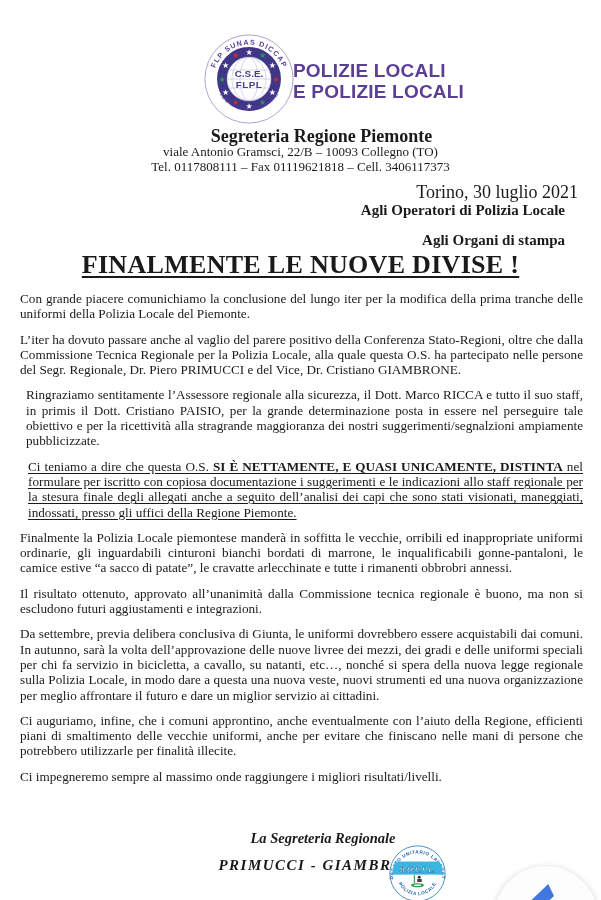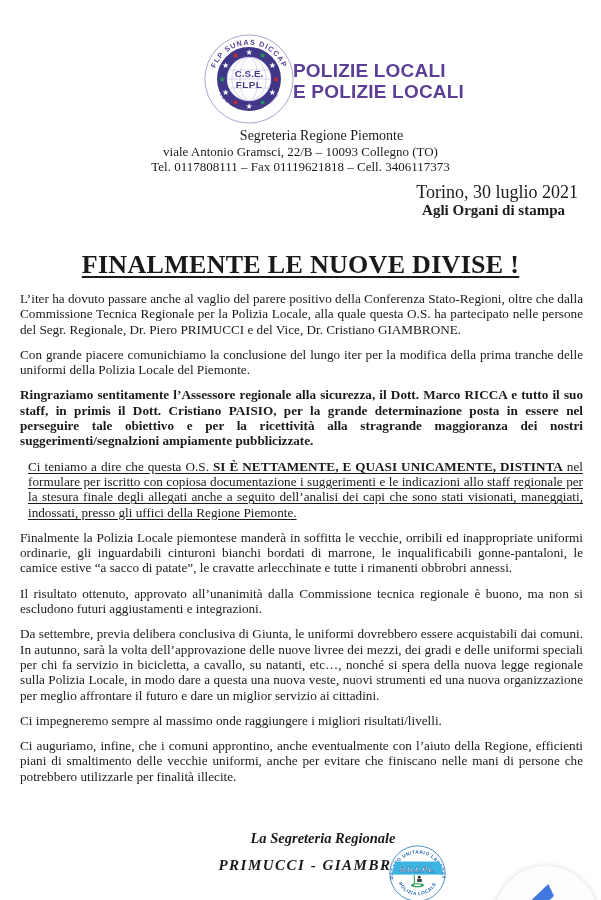--- a/index.html
+++ b/index.html
@@ -14,39 +14,39 @@
   }
   
   .badge{position:absolute;left:204px;top:34px;width:90px;height:90px;}
   .orgname{
     position:absolute;left:293px;top:60px;
     font-family:"Liberation Sans", sans-serif;
     font-weight:bold;font-size:19px;line-height:21px;
     color:#5b3f94;letter-spacing:0.2px;
   }
   .address{position:absolute;left:0;right:0;top:128px;text-align:center;}
-  .address .office{font-weight:normal;font-size:14px;line-height:16px;padding-left:42px;}
+  .address .office{font-weight:bold;font-size:18px;line-height:16px;padding-left:42px;}
   .address .line{font-size:13px;line-height:15px;}
   .dateline{position:absolute;right:23px;top:182px;font-size:18px;}
   .recipients{position:absolute;right:36px;top:202px;text-align:right;font-weight:bold;font-size:15px;}
   .recipients .r{margin-bottom:14px;line-height:16px;}
   .doc-title{
     position:absolute;left:0;right:0;top:250px;text-align:center;
     font-size:26px;font-weight:bold;
     text-decoration:underline;text-underline-offset:3px;
     letter-spacing:0.3px;
   }
   
   .body-text{position:absolute;left:20px;right:18px;top:291px;}
   .body-text p{
     margin:0 0 10px 0;
     font-size:13.2px;line-height:15.3px;
     text-align:justify;
   }
-  p.bold{font-weight:bold;}
+  p.bold{font-weight:normal;margin-left:6px;}
   p.ul{text-decoration:underline;text-underline-offset:2px;margin-left:8px;}
   .ul b{font-weight:bold;}
   
   .signature{position:absolute;left:0;right:0;top:830px;text-align:center;font-style:italic;font-weight:bold;padding-left:45px;}
   .sig1{font-size:14.5px;line-height:16px;}
   .sig2{font-size:15px;line-height:16px;margin-top:11px;letter-spacing:1.5px;}
   .sulpl{position:absolute;left:389px;top:845px;width:57px;height:57px;}
   
   .fab{
     position:absolute;left:494px;top:866px;width:104px;height:104px;
@@ -110,35 +110,36 @@
 
   <div class="address">
     <div class="office">Segreteria Regione Piemonte</div>
     <div class="line">viale Antonio Gramsci, 22/B – 10093 Collegno (TO)</div>
     <div class="line">Tel. 0117808111 – Fax 01119621818 – Cell. 3406117373</div>
   </div>
 
   <div class="dateline">Torino, 30 luglio 2021</div>
 
   <div class="recipients">
+    <div class="r">Agli Operatori di Polizia Locale</div>
     <div class="r">Agli Organi di stampa</div>
   </div>
 
   <div class="doc-title">FINALMENTE LE NUOVE DIVISE !</div>
 
   <div class="body-text">
+    <p>Con grande piacere comunichiamo la conclusione del lungo iter per la modifica della prima tranche delle uniformi della Polizia Locale del Piemonte.</p>
     <p>L’iter ha dovuto passare anche al vaglio del parere positivo della Conferenza Stato-Regioni, oltre che dalla Commissione Tecnica Regionale per la Polizia Locale, alla quale questa O.S. ha partecipato nelle persone del Segr. Regionale, Dr. Piero PRIMUCCI e del Vice, Dr. Cristiano GIAMBRONE.</p>
-    <p>Con grande piacere comunichiamo la conclusione del lungo iter per la modifica della prima tranche delle uniformi della Polizia Locale del Piemonte.</p>
     <p class="bold">Ringraziamo sentitamente l’Assessore regionale alla sicurezza, il Dott. Marco RICCA e tutto il suo staff, in primis il Dott. Cristiano PAISIO, per la grande determinazione posta in essere nel perseguire tale obiettivo e per la ricettività alla stragrande maggioranza dei nostri suggerimenti/segnalzioni ampiamente pubblicizzate.</p>
     <p class="ul"><span>Ci teniamo a dire che questa O.S. </span><b>SI È NETTAMENTE, E QUASI UNICAMENTE, DISTINTA</b><span> nel formulare per iscritto con copiosa documentazione i suggerimenti e le indicazioni allo staff regionale per la stesura finale degli allegati anche a seguito dell’analisi dei capi che sono stati visionati, maneggiati, indossati, presso gli uffici della Regione Piemonte.</span></p>
     <p>Finalmente la Polizia Locale piemontese manderà in soffitta le vecchie, orribili ed inappropriate uniformi ordinarie, gli inguardabili cinturoni bianchi bordati di marrone, le inqualificabili gonne-pantaloni, le camice estive “a sacco di patate”, le cravatte arlecchinate e tutte i rimanenti obbrobri annessi.</p>
     <p>Il risultato ottenuto, approvato all’unanimità dalla Commissione tecnica regionale è buono, ma non si escludono futuri aggiustamenti e integrazioni.</p>
     <p>Da settembre, previa delibera conclusiva di Giunta, le uniformi dovrebbero essere acquistabili dai comuni. In autunno, sarà la volta dell’approvazione delle nuove livree dei mezzi, dei gradi e delle uniformi speciali per chi fa servizio in bicicletta, a cavallo, su natanti, etc…, nonché si spera della nuova legge regionale sulla Polizia Locale, in modo dare a questa una nuova veste, nuovi strumenti ed una nuova organizzazione per meglio affrontare il futuro e dare un miglior servizio ai cittadini.</p>
+    <p>Ci auguriamo, infine, che i comuni approntino, anche eventualmente con l’aiuto della Regione, efficienti piani di smaltimento delle vecchie uniformi, anche per evitare che finiscano nelle mani di persone che potrebbero utilizzarle per finalità illecite.</p>
     <p>Ci impegneremo sempre al massimo onde raggiungere i migliori risultati/livelli.</p>
-    <p>Ci auguriamo, infine, che i comuni approntino, anche eventualmente con l’aiuto della Regione, efficienti piani di smaltimento delle vecchie uniformi, anche per evitare che finiscano nelle mani di persone che potrebbero utilizzarle per finalità illecite.</p>
   </div>
 
   <div class="signature">
     <div class="sig1">La Segreteria Regionale</div>
     <div class="sig2">PRIMUCCI - GIAMBRONE</div>
   </div>
 
   <svg class="sulpl" viewBox="0 0 100 100">
     <defs>
       <clipPath id="sulplClip">

